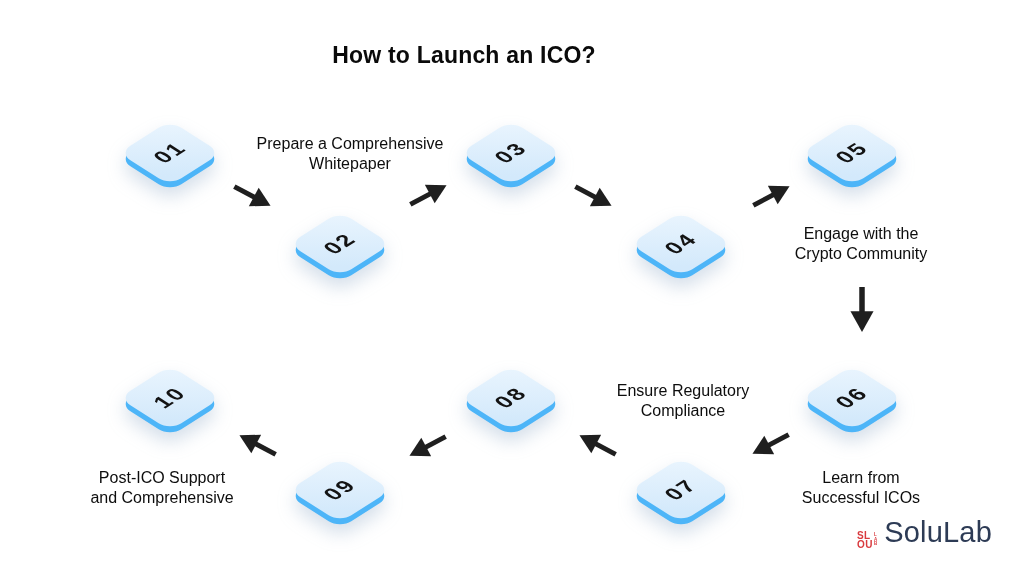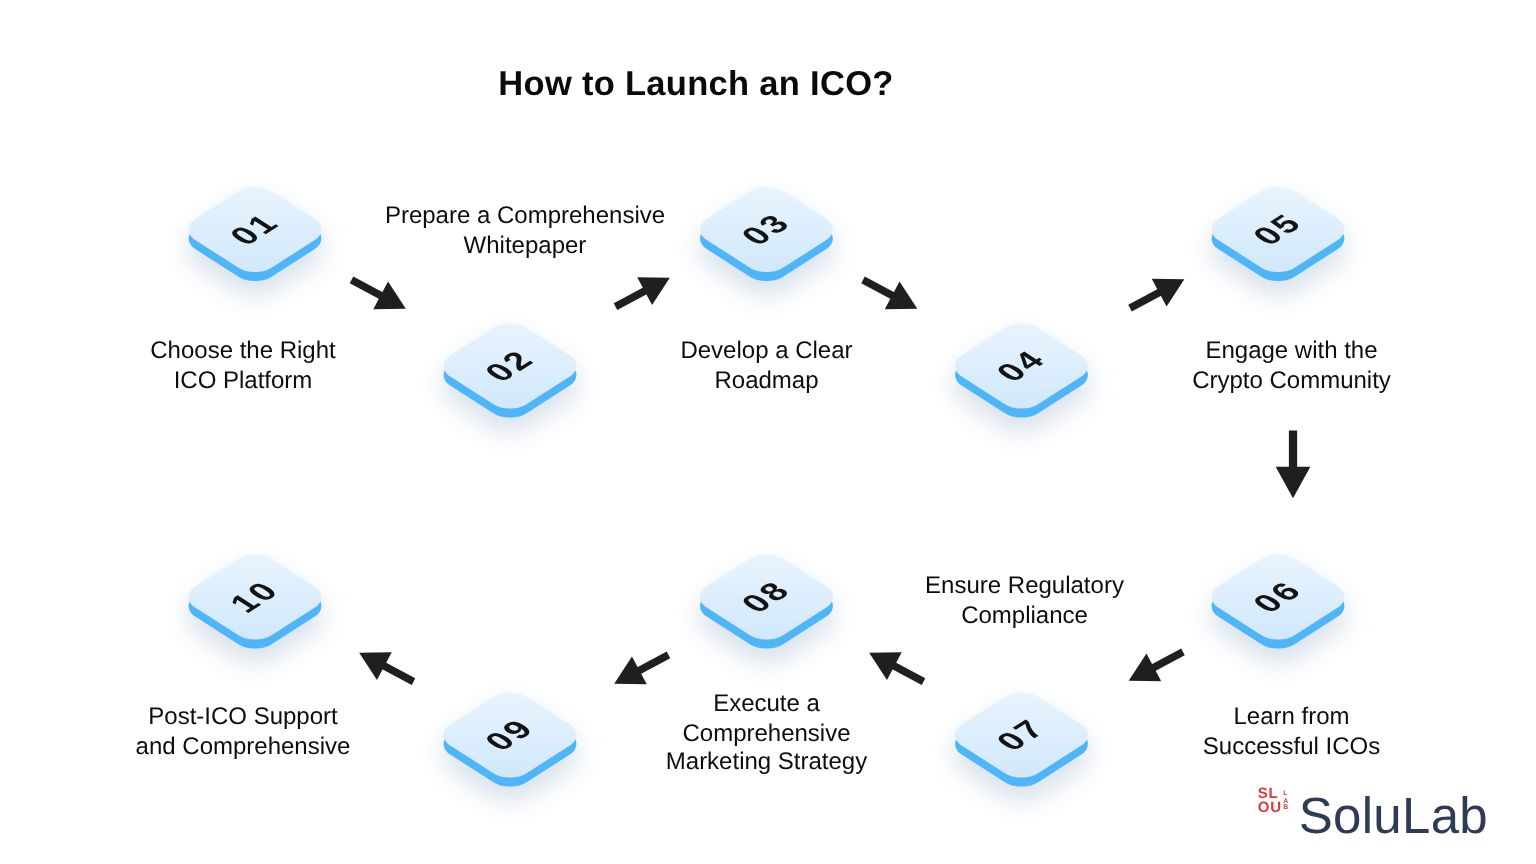--- a/index.html
+++ b/index.html
@@ -41,36 +41,36 @@
     font-size:16px;font-weight:500;line-height:1.22;color:#0d0d0d;
   }
   
   .arrow{
     position:absolute;width:46px;height:28px;
     transform:translate(-50%,-50%) rotate(var(--r,0deg)) scale(var(--s,1));
   }
   .arrow svg{display:block;}
   
   .logo{
-    position:absolute;right:32px;bottom:12px;
-    display:flex;align-items:flex-start;gap:7px;padding-left:44px;
+    position:absolute;right:32px;bottom:27px;
+    display:flex;align-items:flex-end;gap:7px;padding-left:44px;
   }
   .logo-mark{
     display:flex;align-items:center;gap:1px;
   }
   .mark-main{
     font-weight:700;font-size:10px;line-height:9px;letter-spacing:0.5px;
     color:#d93a3e;white-space:pre-line;font-family:"Liberation Sans",sans-serif;
   }
   .mark-side{
     font-weight:700;font-size:4.5px;line-height:4.5px;color:#d93a3e;
     white-space:pre-line;
   }
   .logo-text{
-    font-size:34px;font-weight:500;color:#2d3b55;letter-spacing:0.2px;
+    font-size:29px;font-weight:500;color:#2d3b55;letter-spacing:0.2px;
   }
 </style>
 </head>
 <body>
 
 <div class="canvas">
 
   <h1 class="title">How to Launch an ICO?</h1>
 
   <div class="node" style="left:170px;top:153px">
@@ -118,35 +118,28 @@
     <div class="edge"></div>
     <div class="face"></div>
     <div class="num">09</div>
   </div>
   <div class="node" style="left:170px;top:398px">
     <div class="edge"></div>
     <div class="face"></div>
     <div class="num">10</div>
   </div>
 
-  <div class="step-label" style="left:162px;top:244px">Choose the Right
-ICO Platform</div>
   <div class="step-label" style="left:350px;top:154px">Prepare a Comprehensive
 Whitepaper</div>
-  <div class="step-label" style="left:511px;top:244px">Develop a Clear
-Roadmap</div>
   <div class="step-label" style="left:861px;top:244px">Engage with the
 Crypto Community</div>
   <div class="step-label" style="left:861px;top:488px">Learn from
 Successful ICOs</div>
   <div class="step-label" style="left:683px;top:401px">Ensure Regulatory
 Compliance</div>
-  <div class="step-label" style="left:511px;top:489px">Execute a
-Comprehensive
-Marketing Strategy</div>
   <div class="step-label" style="left:162px;top:488px">Post-ICO Support
 and Comprehensive</div>
 
   <div class="arrow" style="left:252px;top:196px;--r:28deg">
     <svg viewBox="0 0 46 28" width="46" height="28">
         <line x1="3" y1="14" x2="27" y2="14" stroke="#1f1f1f" stroke-width="5"></line>
         <polygon points="25,3.5 44,14 25,24.5" fill="#1f1f1f"></polygon>
       </svg>
   </div>
   <div class="arrow" style="left:428px;top:195px;--r:-28deg">

